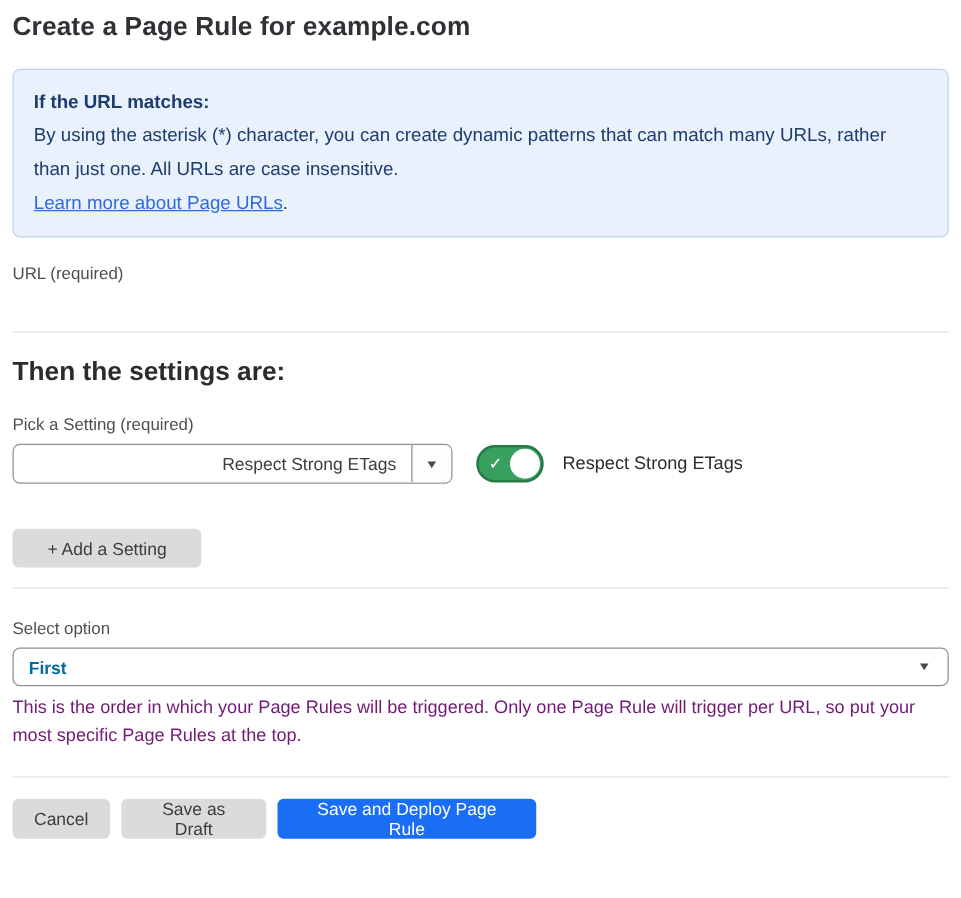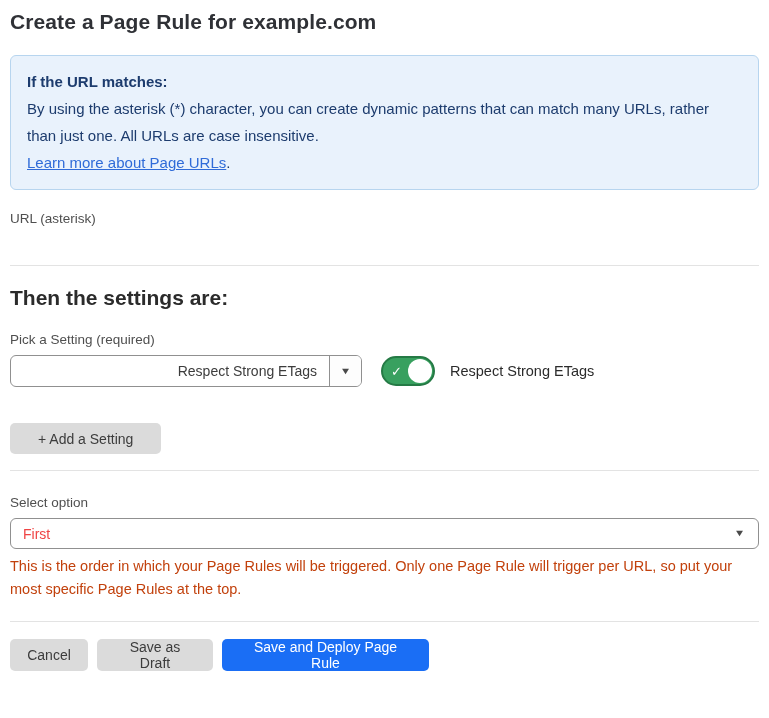--- a/index.html
+++ b/index.html
@@ -176,29 +176,30 @@
     border: 1px solid #909090;
     border-radius: 6px;
     display: flex;
     align-items: center;
     cursor: pointer;
   }
   .order-select .select-value {
     flex: 1;
     padding: 0 12px;
     font-size: 14px;
-    color: #ef4444;
+    color: #0369a1;
+    font-weight: bold;
   }
   .order-select .caret { margin-right: 14px; }
 
   .help-text {
     margin-top: 6px;
     font-size: 14.5px;
     line-height: 23px;
-    color: #c2410c;
+    color: #701a75;
     width: 749px;
   }
 
   .footer-row {
     margin-top: 17px;
     display: flex;
     align-items: center;
   }
   .footer-row .btn { height: 32px; }
   .footer-row .btn + .btn { margin-left: 9px; }
@@ -212,21 +213,21 @@
 <div class="page">
 
   <h1 class="page-title">Create a Page Rule for example.com</h1>
 
   <div class="info-box">
     <div class="info-heading">If the URL matches:</div>
     <div class="info-body">By using the asterisk (*) character, you can create dynamic patterns that can match many URLs, rather than just one. All URLs are case insensitive.</div>
     <div><a class="info-link">Learn more about Page URLs</a><span>.</span></div>
   </div>
 
-  <div class="field-label">URL (asterisk)</div>
+  <div class="field-label">URL (required)</div>
 
   <hr class="divider divider-1">
 
   <div class="section-heading">Then the settings are:</div>
 
   <div class="field-label pick-label">Pick a Setting (required)</div>
 
   <div class="settings-row">
     <div class="setting-select">
       <span class="select-value">Respect Strong ETags</span>

